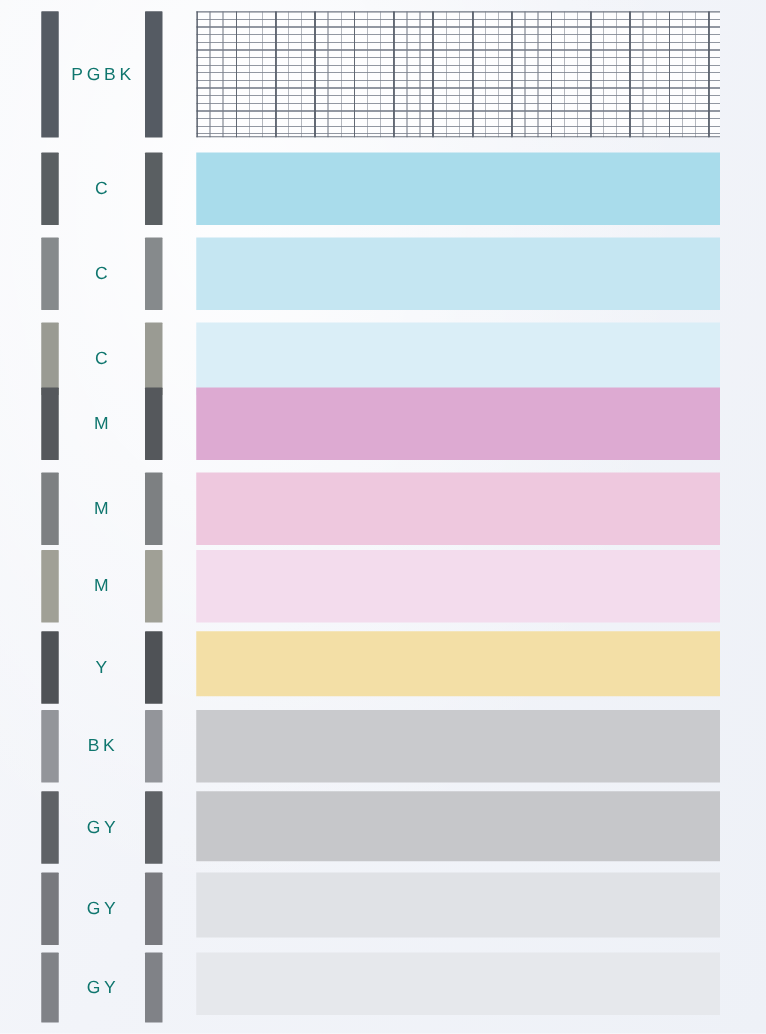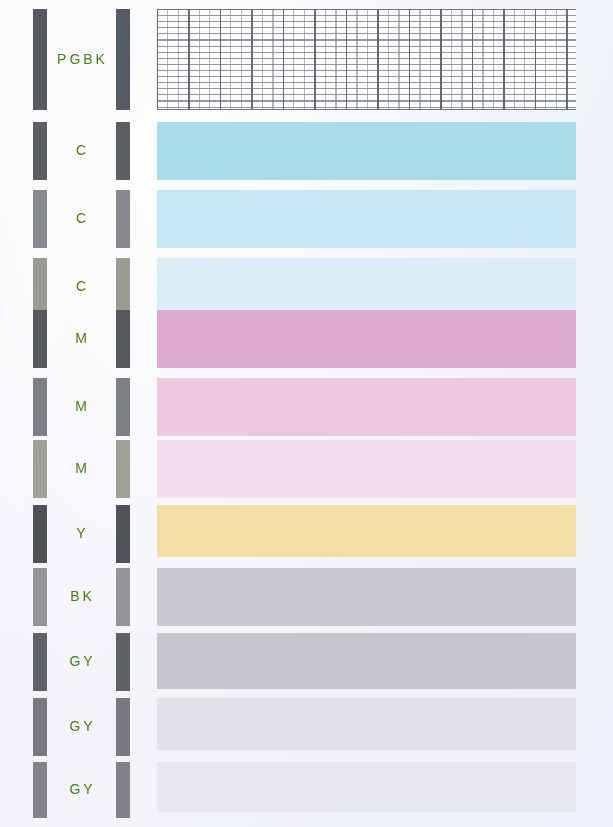--- a/index.html
+++ b/index.html
@@ -36,21 +36,21 @@
     width: 14px;
     border-radius: 0.5px;
   }
   .marker.left  { left: 33px; }
   .marker.right { left: 116px; }
   .row-label {
     position: absolute;
     left: 50px;
     width: 62px;
     text-align: center;
-    color: #4d7c0f;
+    color: #0f766e;
     font-size: 14px;
     letter-spacing: 3px;
     text-indent: 3px;
     font-family: "Liberation Sans", sans-serif;
     white-space: nowrap;
   }
   .band {
     position: absolute;
     left: 157px;
     width: 419px;

